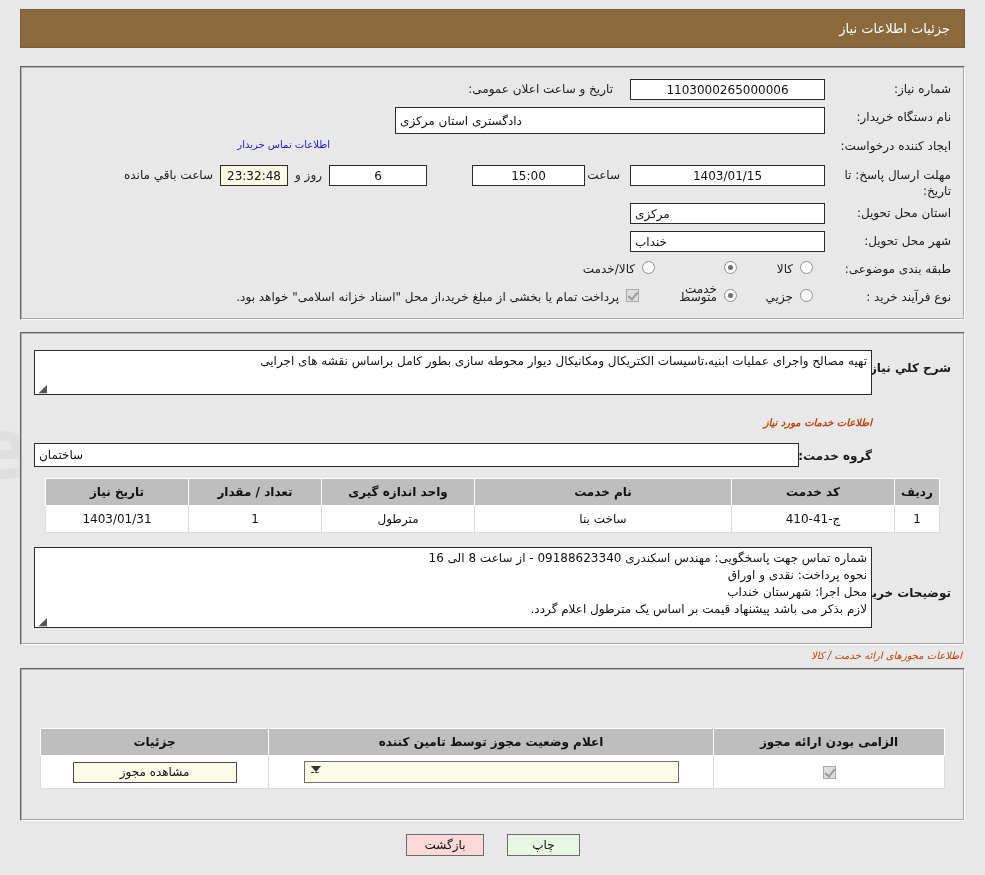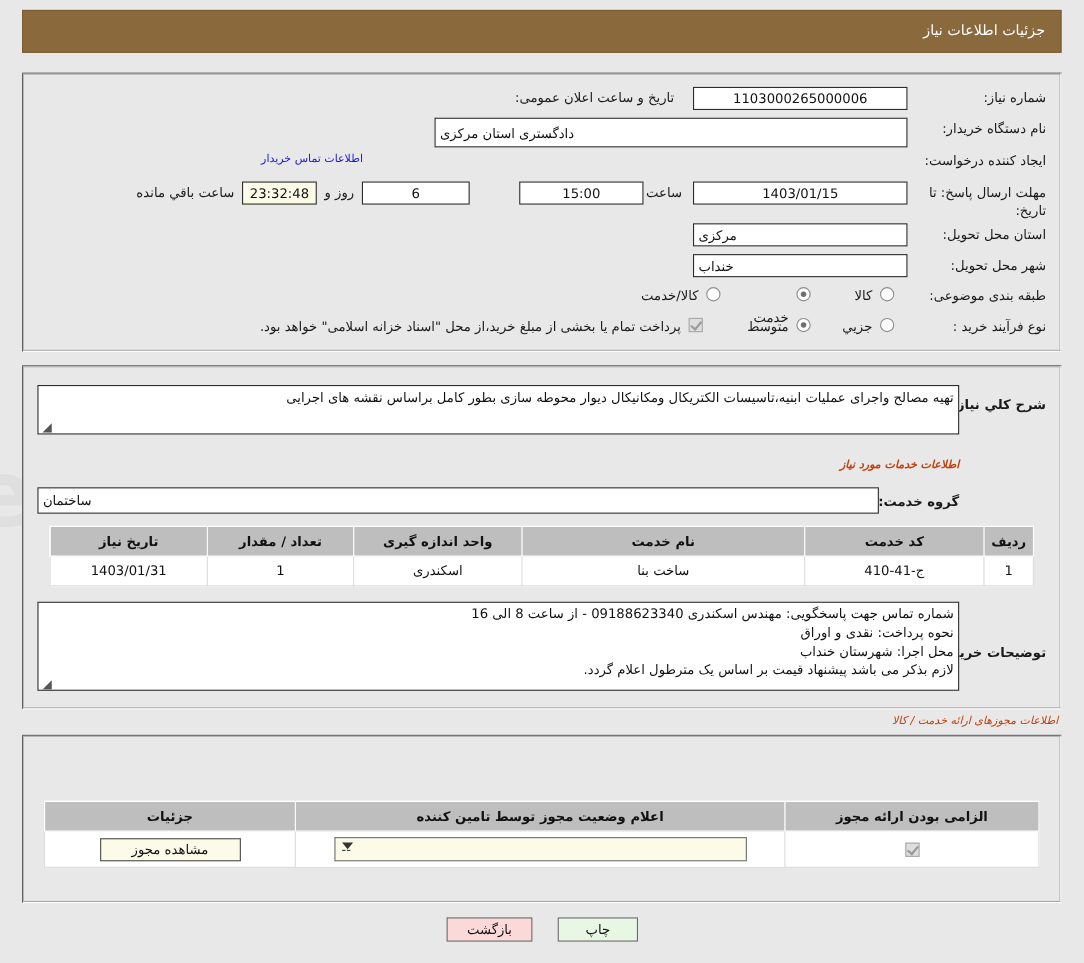--- a/index.html
+++ b/index.html
@@ -325,21 +325,21 @@
         <th style="width:140px;">واحد اندازه گیری</th>
         <th style="width:120px;">تعداد / مقدار</th>
         <th style="width:130px;">تاریخ نیاز</th>
       </tr>
     </thead>
     <tbody>
       <tr>
         <td>1</td>
         <td>ج-41-410</td>
         <td>ساخت بنا</td>
-        <td>اسکندری</td>
+        <td>مترطول</td>
         <td>1</td>
         <td>1403/01/31</td>
       </tr>
     </tbody>
   </table>
 
   <div class="lbl bold" style="right:34px; top:586px;">توضیحات خریدار:</div>
   <div class="tarea" style="right:113px; top:547px; width:838px; height:81px;">
     <div>شماره تماس جهت پاسخگویی: مهندس اسکندری 09188623340 - از ساعت 8 الی 16</div>
     <div>نحوه پرداخت: نقدی و اوراق</div>
@@ -365,21 +365,21 @@
         <td style="height:32px;">
           <span class="chk on" style="position:relative; display:inline-block; top:2px;"></span>
         </td>
         <td style="height:32px; position:relative;">
           <div class="ddl" style="position:relative; right:auto; top:auto; margin:0 auto; width:375px;">
             <span>--</span>
             <span class="arrow"></span>
           </div>
         </td>
         <td style="height:32px;">
-          <div class="btn permit" style="position:relative; right:auto; top:auto; margin:0 auto; width:128px;">مشاهده مجوز</div>
+          <div class="btn permit" style="position:relative; right:auto; top:auto; margin:0 auto; width:164px;">مشاهده مجوز</div>
         </td>
       </tr>
     </tbody>
   </table>
 
   <div class="btn print" style="right:405px; top:834px; width:73px;">چاپ</div>
   <div class="btn back" style="right:501px; top:834px; width:78px;">بازگشت</div>
 
 </div>
 

